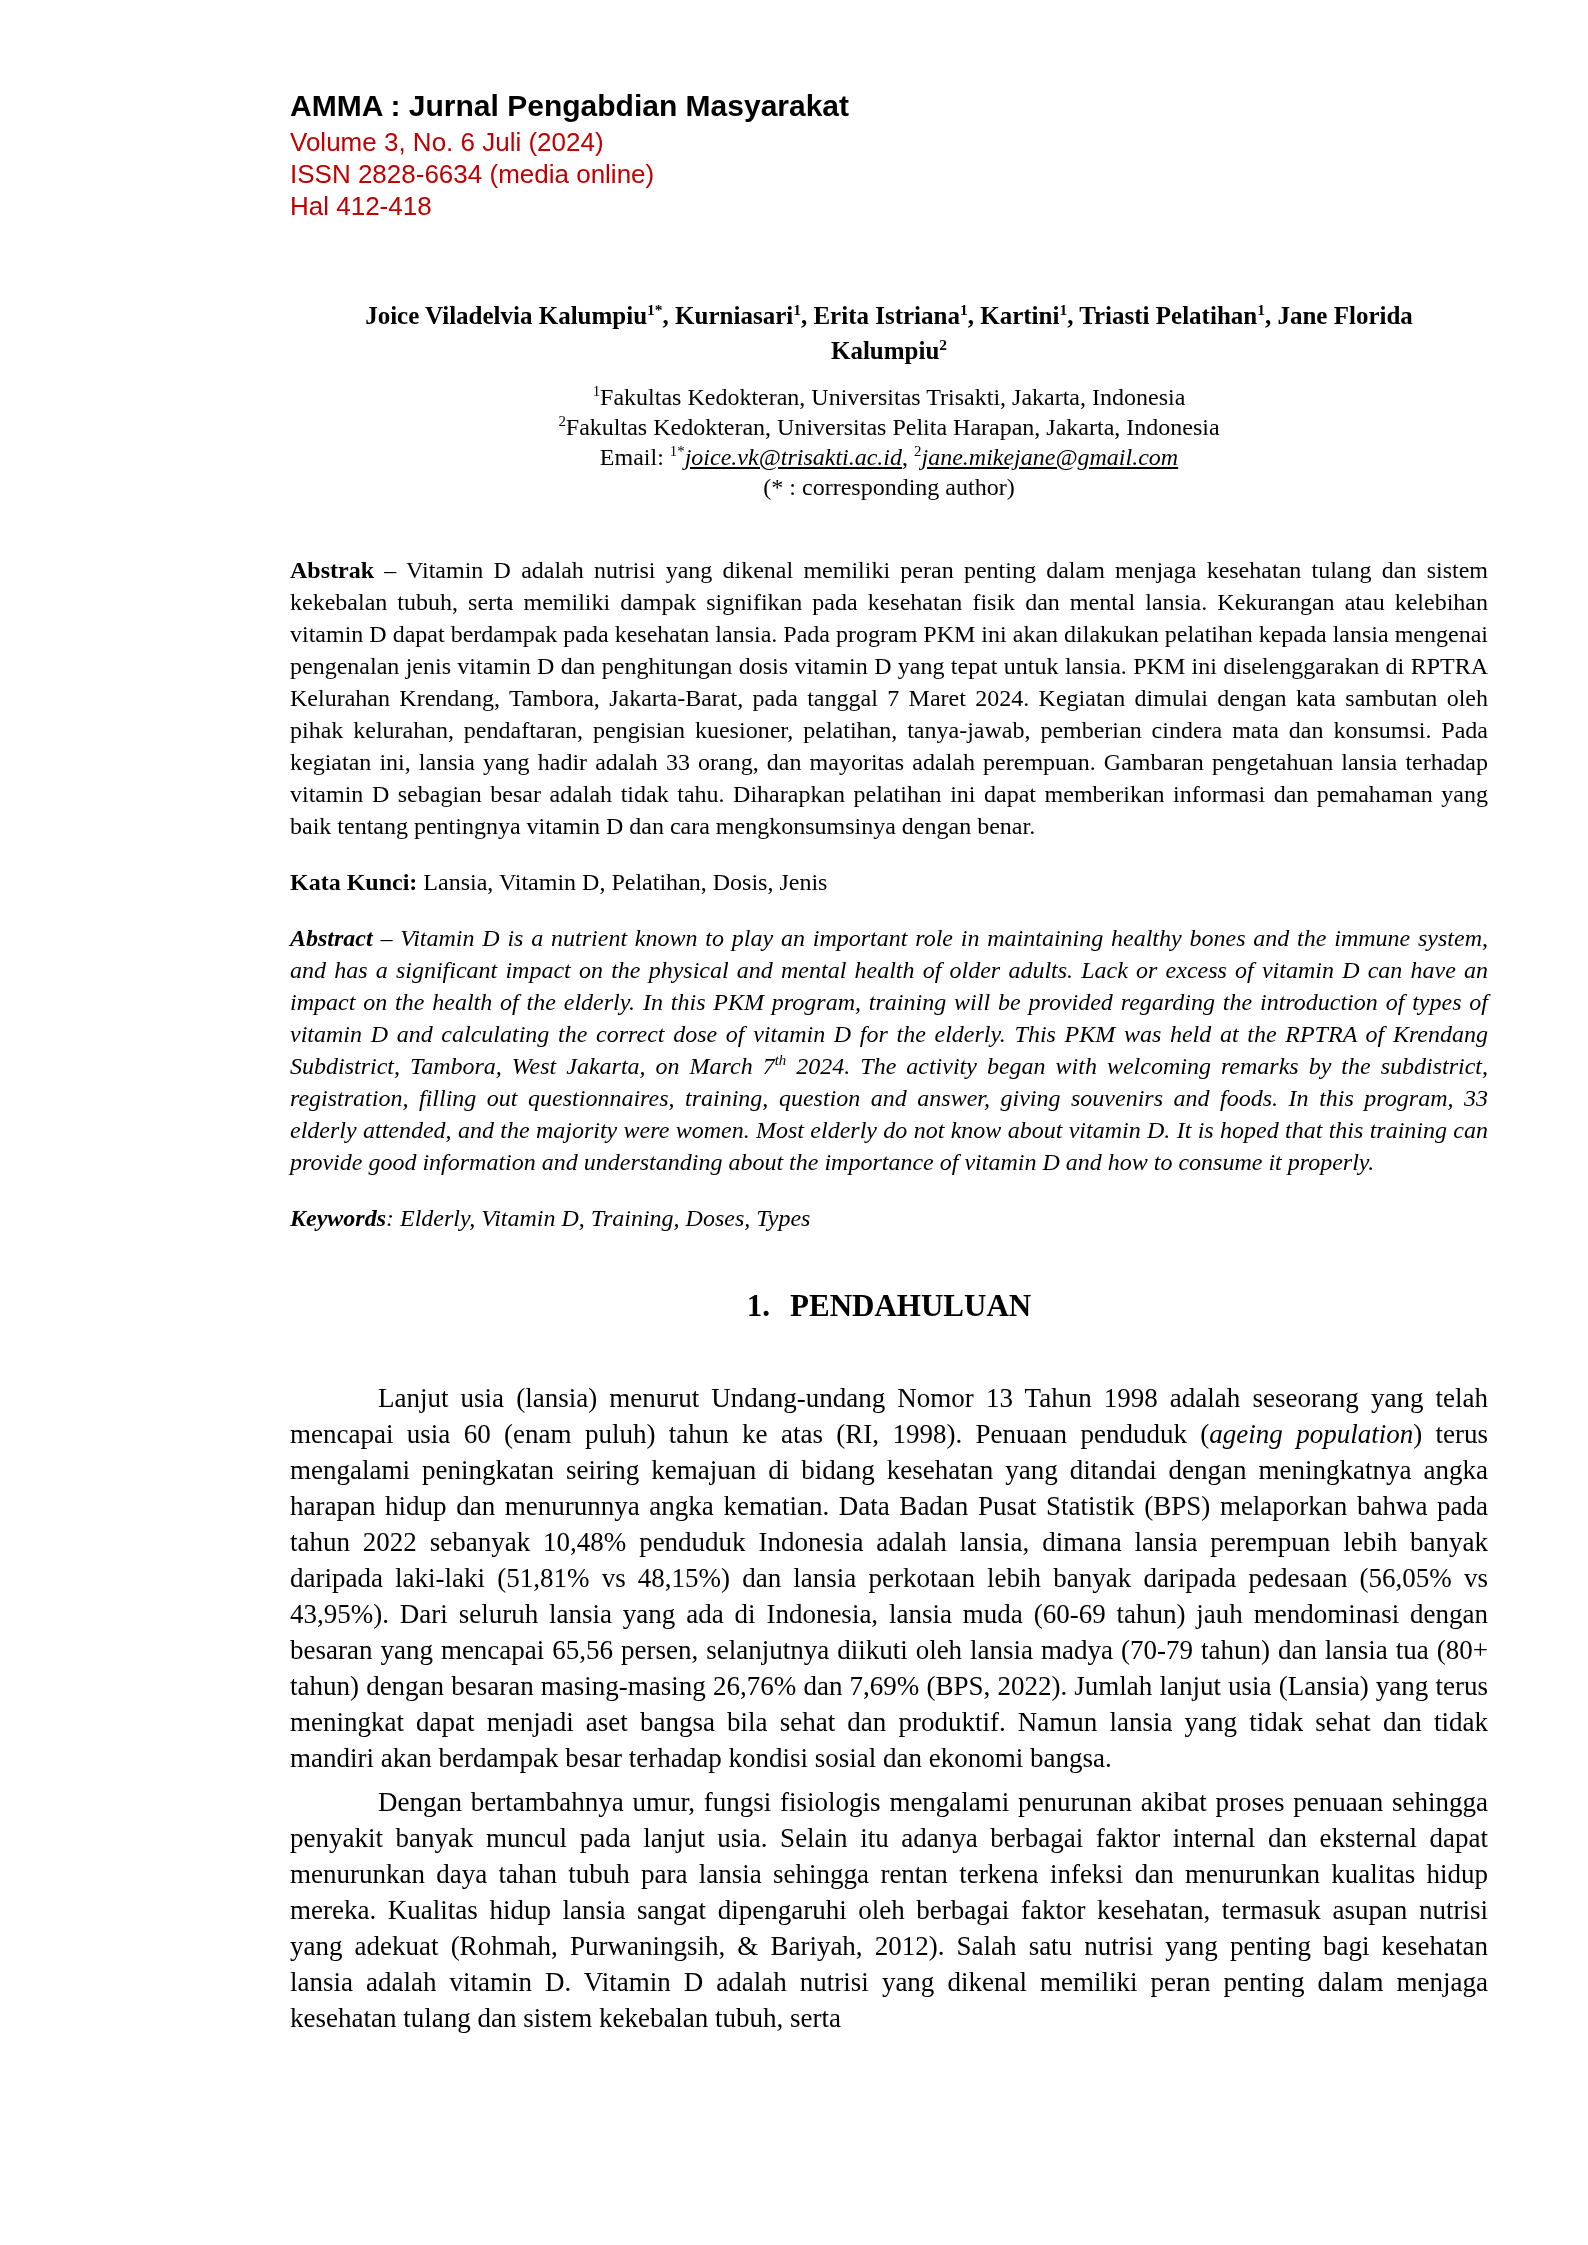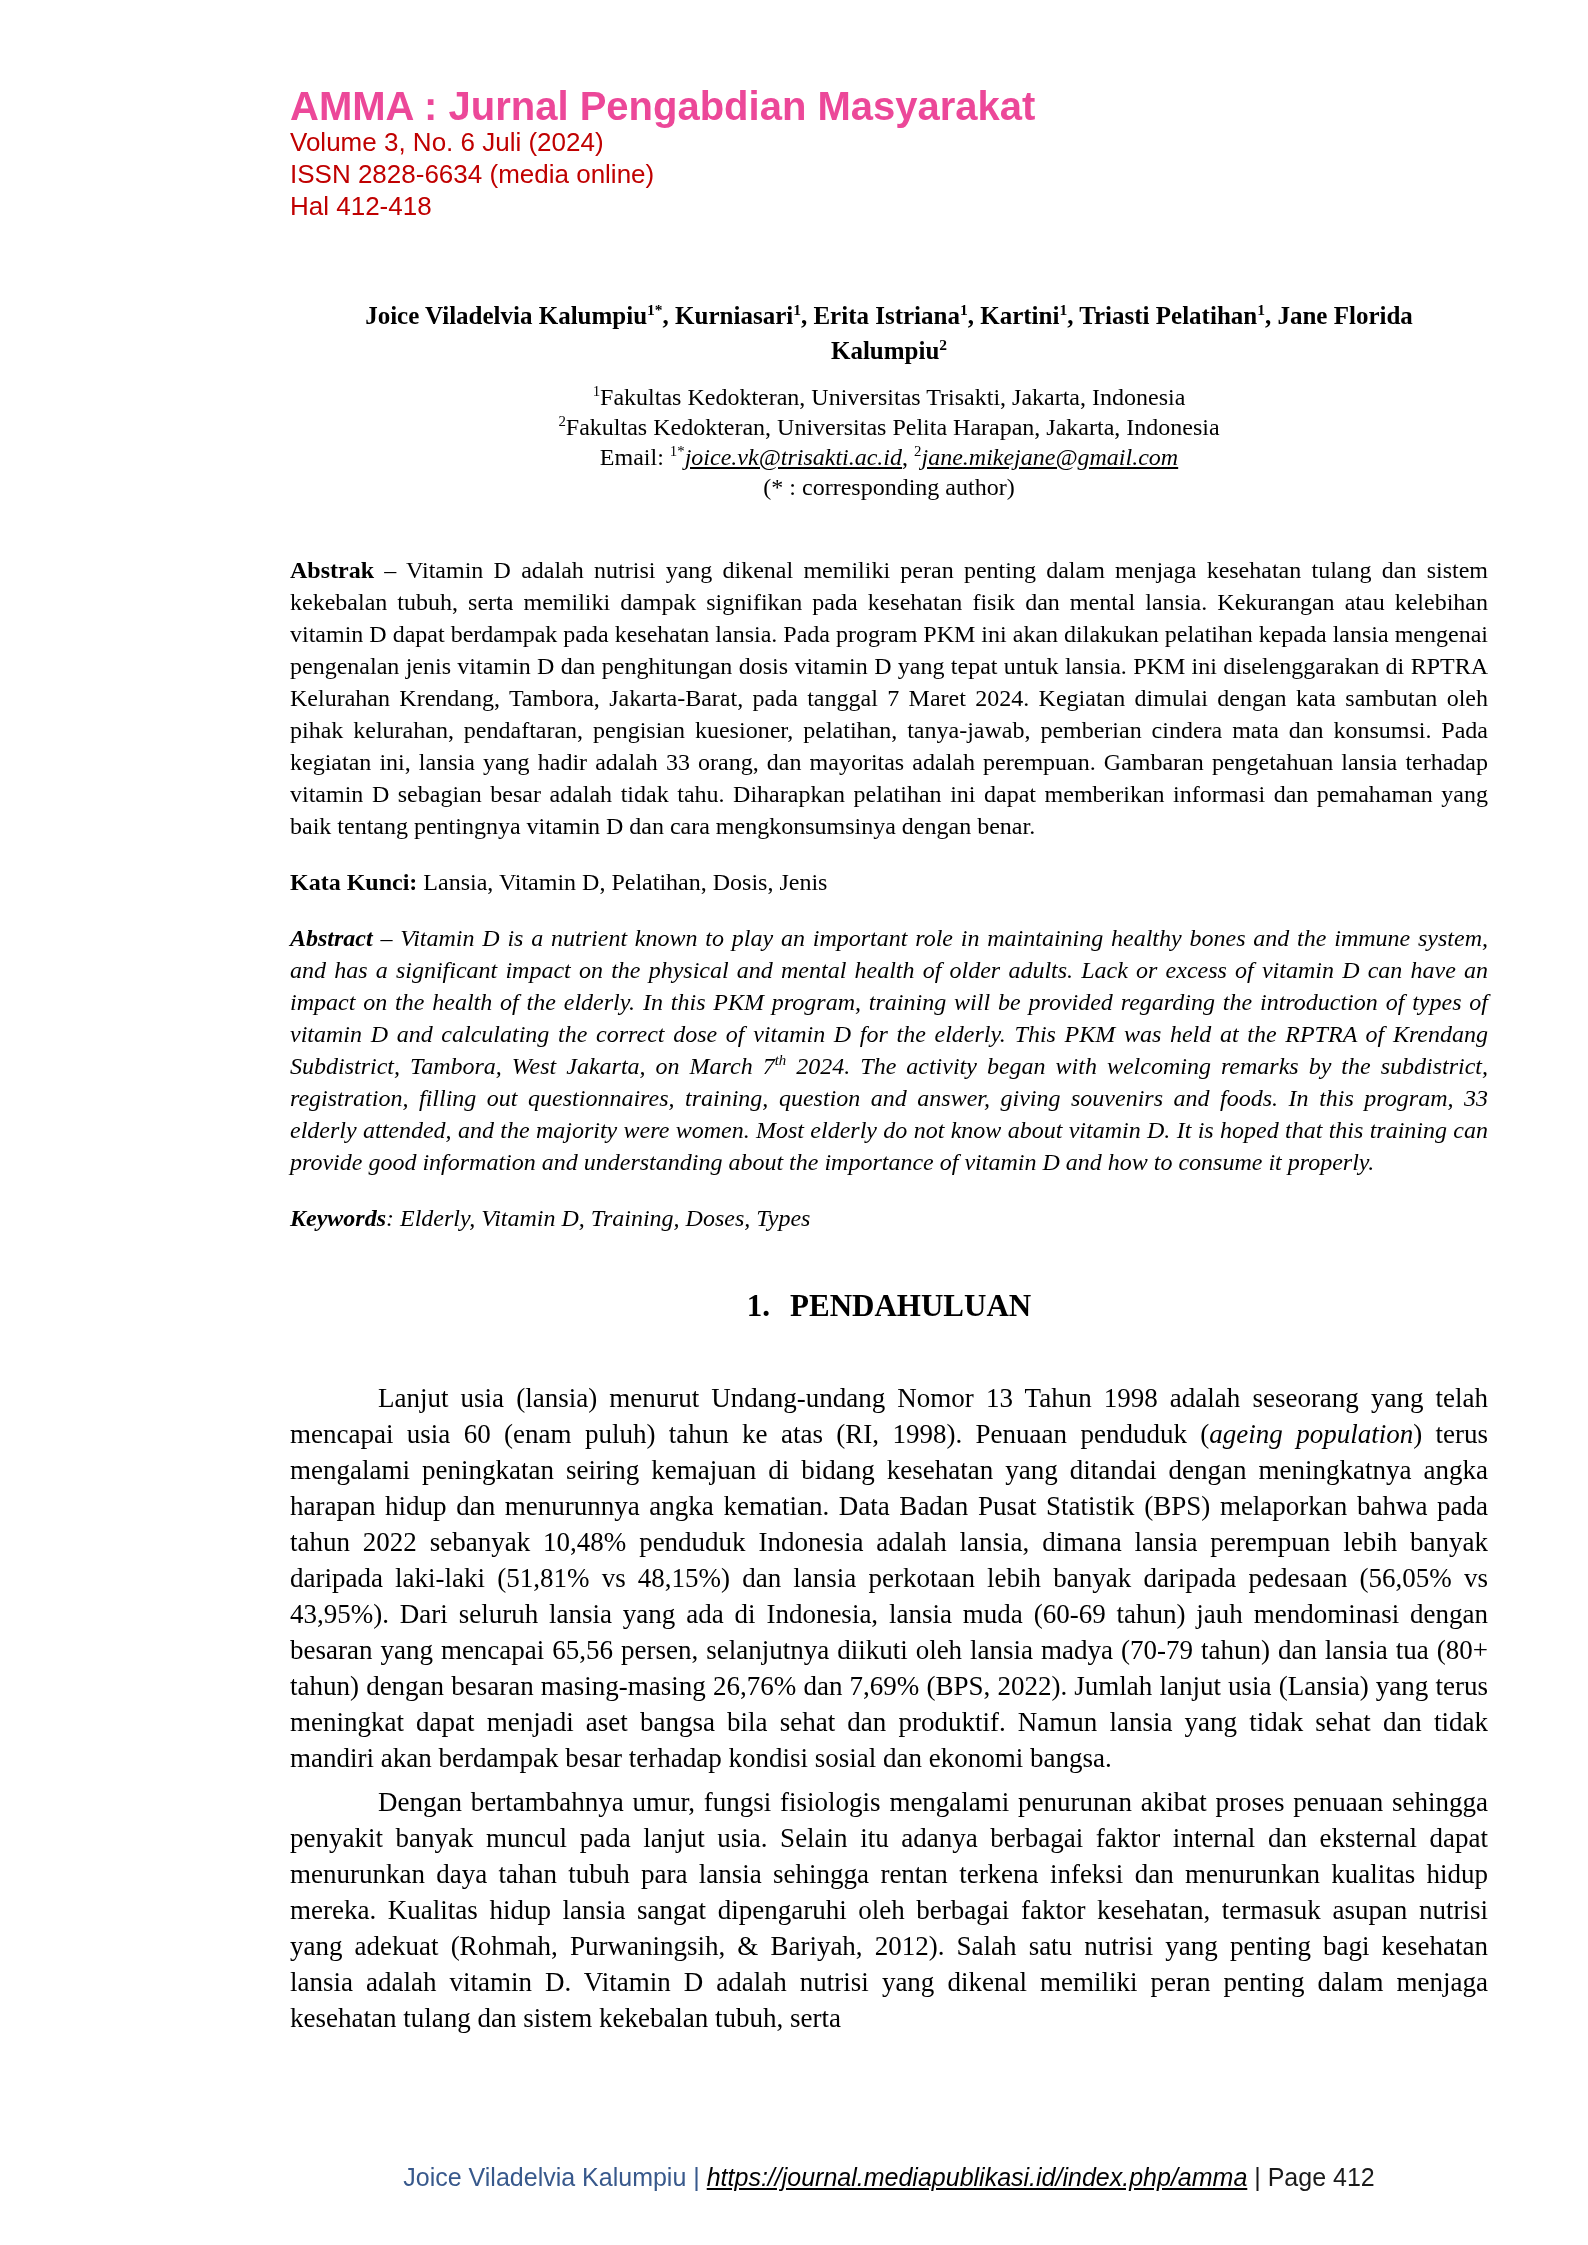--- a/index.html
+++ b/index.html
@@ -1,21 +1,21 @@
 <!DOCTYPE html>
 <html><head>
 <meta charset="utf-8">
 <style>
   html,body{margin:0;padding:0;background:#ffffff;}
   .page{
     width:1588px;height:2245px;position:relative;background:#ffffff;
     font-family:"Liberation Serif", serif;color:#000;
     box-sizing:border-box;padding:86px 100px 0 290px;overflow:hidden;
   }
-  .j-name{font-family:"Liberation Sans", sans-serif;font-weight:700;font-size:40px;line-height:40px;color:#ec4899;}
+  .j-name{font-family:"Liberation Sans", sans-serif;font-weight:700;font-size:30px;line-height:40px;color:#000000;}
   .j-meta{font-family:"Liberation Sans", sans-serif;font-size:26px;line-height:32px;color:#c00000;}
   header{margin-bottom:76px;}
   .title{font-size:43px;font-weight:700;line-height:48px;text-align:center;margin:0 auto 30px;max-width:1080px;}
   .authors{font-size:25px;font-weight:700;line-height:35px;text-align:center;margin:0 auto 14px;max-width:1110px;}
   .affil{text-align:center;font-size:24px;line-height:30px;margin:0 0 52px;}
   .abs{font-size:24px;line-height:32px;text-align:justify;margin:0 0 24px;}
   .sec{font-size:31px;font-weight:700;text-align:center;margin:54px 0 56px;}
   .sec-t{margin-left:20px;}
   .body-p{font-size:27px;line-height:36px;text-align:justify;text-indent:88px;margin:0 0 8px;}
   .bd{font-weight:700;}
@@ -60,15 +60,14 @@
 
     <p class="abs it"><span class="bd">Keywords</span><span>: Elderly, Vitamin D, Training, Doses, Types</span></p>
 
     <h2 class="sec"><span>1.</span><span class="sec-t">PENDAHULUAN</span></h2>
 
     <p class="body-p"><span>Lanjut usia (lansia) menurut Undang-undang Nomor 13 Tahun 1998 adalah seseorang yang telah mencapai usia 60 (enam puluh) tahun ke atas (RI, 1998). Penuaan penduduk (</span><span class="it">ageing population</span><span>) terus mengalami peningkatan seiring kemajuan di bidang kesehatan yang ditandai dengan meningkatnya angka harapan hidup dan menurunnya angka kematian. Data Badan Pusat Statistik (BPS) melaporkan bahwa pada tahun 2022 sebanyak 10,48% penduduk Indonesia adalah lansia, dimana lansia perempuan lebih banyak daripada laki-laki (51,81% vs 48,15%) dan lansia perkotaan lebih banyak daripada pedesaan (56,05% vs 43,95%). Dari seluruh lansia yang ada di Indonesia, lansia muda (60-69 tahun) jauh mendominasi dengan besaran yang mencapai 65,56 persen, selanjutnya diikuti oleh lansia madya (70-79 tahun) dan lansia tua (80+ tahun) dengan besaran masing-masing 26,76% dan 7,69% (BPS, 2022). Jumlah lanjut usia (Lansia) yang terus meningkat dapat menjadi aset bangsa bila sehat dan produktif. Namun lansia yang tidak sehat dan tidak mandiri akan berdampak besar terhadap kondisi sosial dan ekonomi bangsa.</span></p>
 
     <p class="body-p">Dengan bertambahnya umur, fungsi fisiologis mengalami penurunan akibat proses penuaan sehingga penyakit banyak muncul pada lanjut usia. Selain itu adanya berbagai faktor internal dan eksternal dapat menurunkan daya tahan tubuh para lansia sehingga rentan terkena infeksi dan menurunkan kualitas hidup mereka. Kualitas hidup lansia sangat dipengaruhi oleh berbagai faktor kesehatan, termasuk asupan nutrisi yang adekuat (Rohmah, Purwaningsih, &amp; Bariyah, 2012). Salah satu nutrisi yang penting bagi kesehatan lansia adalah vitamin D. Vitamin D adalah nutrisi yang dikenal memiliki peran penting dalam menjaga kesehatan tulang dan sistem kekebalan tubuh, serta</p>
   </main>
 
-  <footer><span class="c-navy">Joice Viladelvia Kalumpiu | </span><span class="link">https://journal.mediapublikasi.id/index.php/amma</span><span class="c-dark"> | Page 412</span></footer>
 
 </div>
 
 </body></html>

